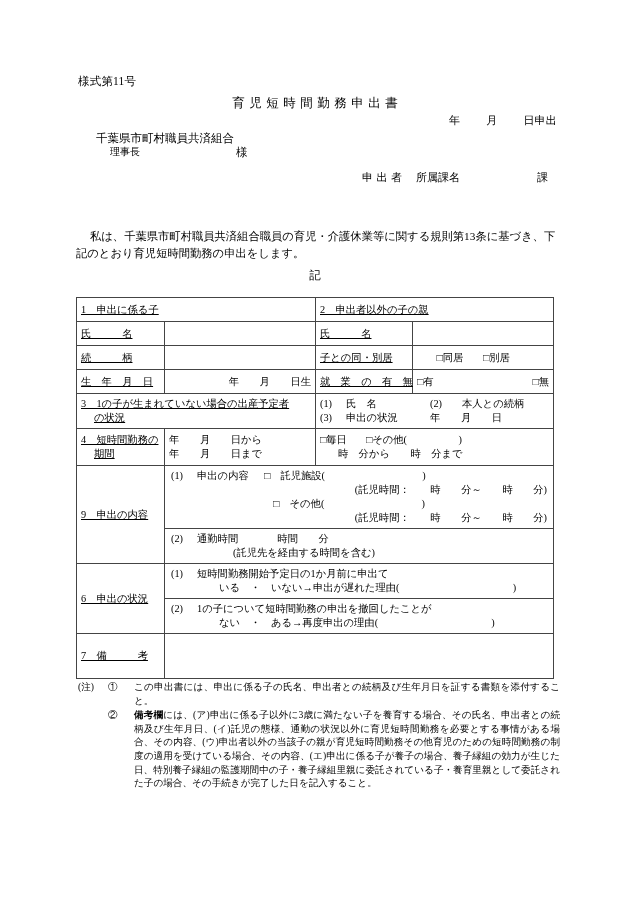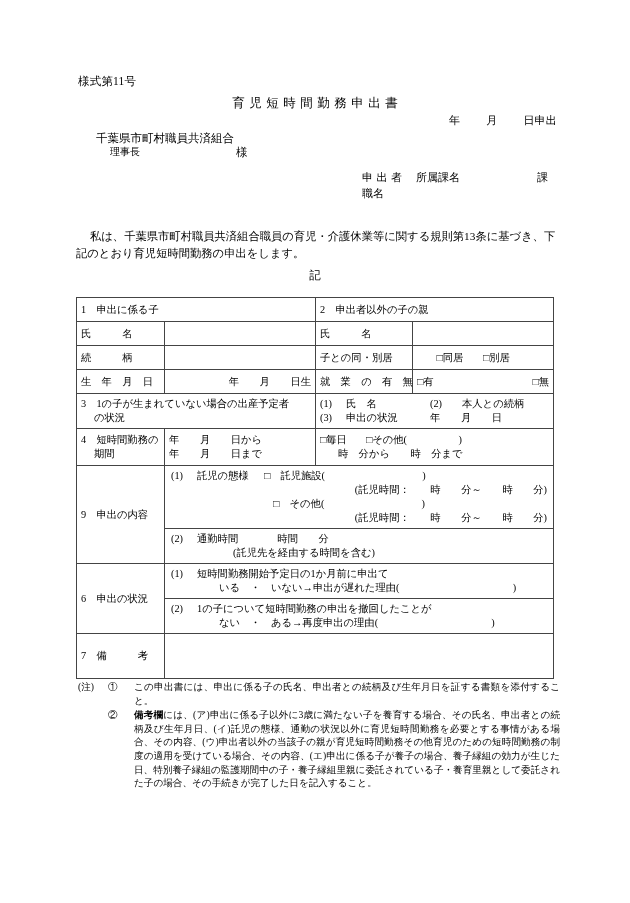--- a/index.html
+++ b/index.html
@@ -112,21 +112,21 @@
     border-collapse: collapse;
     font-size: 10.3px;
     table-layout: fixed;
   }
   table.form td {
     border: 0.8px solid #444;
     padding: 2px 4px;
     vertical-align: middle;
     line-height: 14px;
   }
-  .lbl-cell { white-space: nowrap; }
+  .lbl-cell { white-space: nowrap; text-decoration: underline; }
   .pad-l { padding-left: 6px !important; }
 
   .tall-1 { height: 19px; }
 
   
   table.sub {
     width: 100%;
     border-collapse: collapse;
     font-size: 10.3px;
   }
@@ -175,23 +175,20 @@
     <span>年</span><span class="sp"></span><span>月</span><span class="sp"></span><span>日申出</span>
   </div>
 
   <div class="addressee-org">千葉県市町村職員共済組合</div>
   <div class="addressee-role">理事長</div>
   <div class="addressee-sama">様</div>
 
   <div class="applicant">
     <div>
       <span class="lbl">申出者</span><span class="val">所属課名</span><span class="ka">課</span>
-    </div>
-    <div>
-      <span class="lbl sparse"><i>職名</i></span>
     </div>
   </div>
 
   <div class="statement">私は、千葉県市町村職員共済組合職員の育児・介護休業等に関する規則第13条に基づき、下記のとおり育児短時間勤務の申出をします。</div>
 
   <div class="ki">記</div>
 
   <table class="form">
     <colgroup>
       <col style="width:88px">
@@ -290,21 +287,21 @@
 
     <tr>
       <td rowspan="2" class="lbl-cell">9　申出の内容</td>
       <td colspan="3" style="height:58px" class="pad-l">
         <table class="sub">
           <tbody>
                 <tr>
             <td style="width:26px; vertical-align:top">(1)</td>
             <td style="vertical-align:top">
               <div>
-                <span>託児の態様</span>
+                <span>申出の内容</span>
                 <span style="display:inline-block;width:10px"></span>
                 <span>□　託児施設(</span>
                 <span style="display:inline-block;width:92px"></span>
                 <span>)</span>
               </div>
               <div style="text-align:right; padding-right:2px">(託児時間：　　時　　分～　　時　　分)</div>
               <div style="padding-left:76px">
                 <span>□　その他(</span>
                 <span style="display:inline-block;width:92px"></span>
                 <span>)</span>

